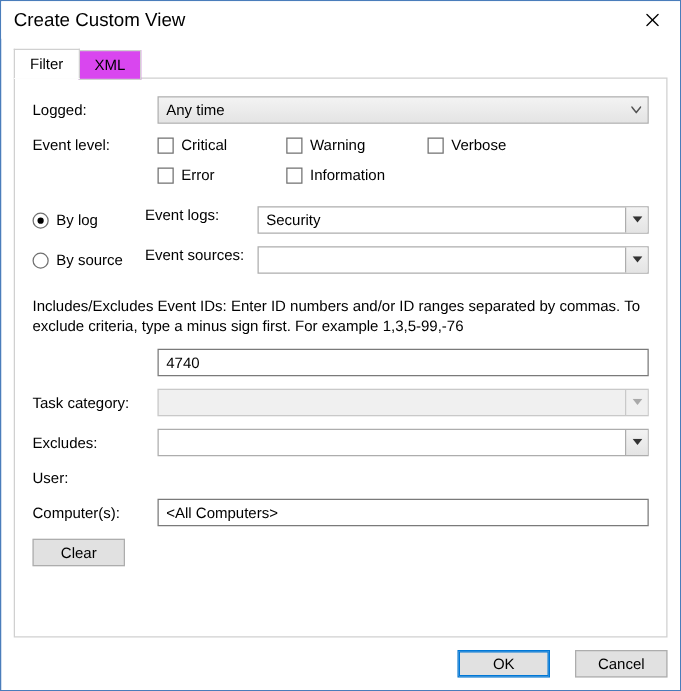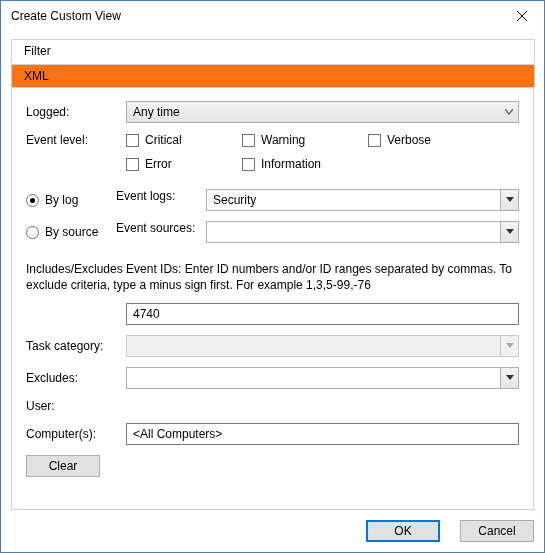--- a/index.html
+++ b/index.html
@@ -21,21 +21,21 @@
   .titlebar {
     height: 30px;
     background: #fff;
     display: flex;
     align-items: center;
     justify-content: space-between;
     padding-left: 10px;
   }
   .titlebar-title {
     color: #000;
-    font-size: 12px;
+    font-size: 15px;
   }
   .titlebar-close {
     width: 45px;
     height: 30px;
     display: flex;
     align-items: center;
     justify-content: center;
     color: #000;
     cursor: pointer;
   }
@@ -43,36 +43,35 @@
   .body-area {
     flex: 1;
     padding: 8px 10px 10px 10px;
     display: flex;
     flex-direction: column;
   }
   .tabs {
     display: flex;
     position: relative;
     z-index: 2;
-    flex-direction: column;
   }
   .tab {
     padding: 4px 12px 4px 12px;
     border: 1px solid #d0d0d0;
     background: #fff;
     margin-right: -1px;
     cursor: pointer;
     position: relative;
   }
   .tab.active {
     border-bottom: 1px solid #fff;
     z-index: 3;
   }
   .tab.inactive {
-    background: #f97316;
+    background: #d946ef;
     top: 1px;
   }
   .tab-panel {
     border: 1px solid #d0d0d0;
     margin-top: -1px;
     flex: 1;
     padding: 14px 14px 14px 14px;
     position: relative;
     z-index: 1;
   }
@@ -117,21 +116,21 @@
   }
   .dropdown .arrow-btn {
     border-left: 1px solid #adadad;
     background: linear-gradient(#f3f3f3,#e4e4e4);
   }
   .arrow svg, .arrow-btn svg { width: 8px; height: 6px; }
 
   .checks {
     display: flex;
     flex-wrap: wrap;
-    gap: 16px;
+    gap: 3px;
   }
   .check {
     display: flex;
     align-items: center;
     margin-right: 20px;
     margin-bottom: 8px;
     cursor: pointer;
   }
   .checkbox {
     width: 13px;

